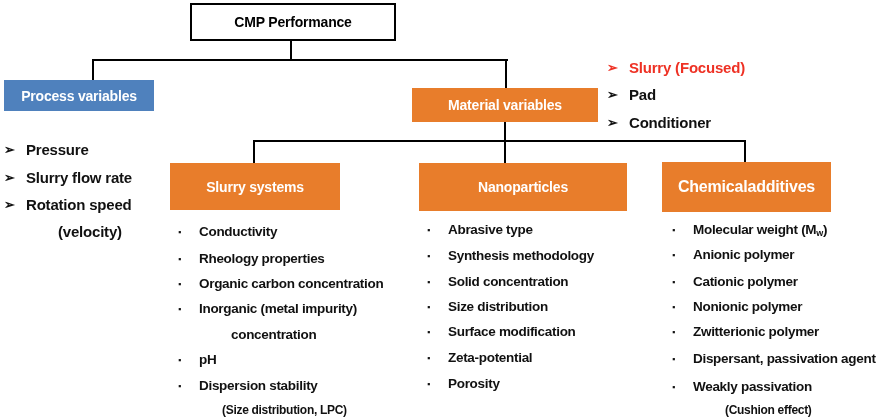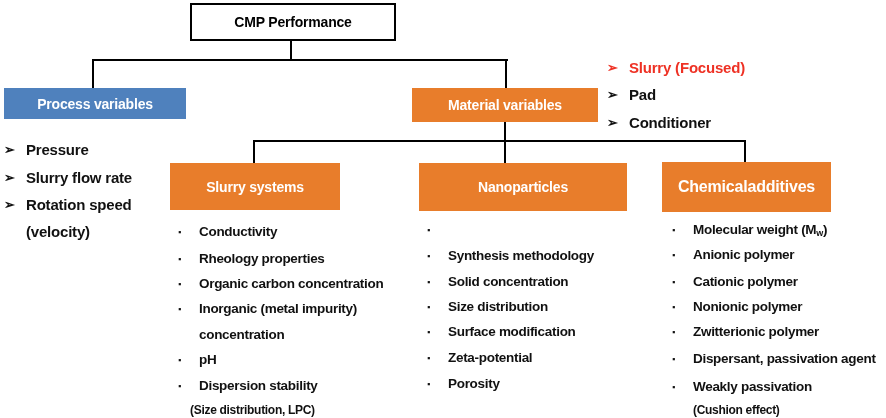--- a/index.html
+++ b/index.html
@@ -24,21 +24,21 @@
     font-size:15px; line-height:20px; white-space:nowrap; letter-spacing:-0.2px;
   }
   .arrow-bullet { width:22px; flex:none; font-size:13px; }
   .red-row { color:#EE3124; }
   
   .sq-row {
     position:absolute; display:flex; align-items:flex-start;
     font-size:13.5px; line-height:18px; white-space:nowrap; letter-spacing:-0.3px;
   }
   .sq-bullet { width:21px; flex:none; font-size:9px; line-height:18px; }
-  .cont { padding-left:0; }     
+  .cont { padding-left:0;margin-left:32px; }     
   .small { font-size:12px; }
   sub { font-size:9px; vertical-align:-2px; }
 </style>
 </head>
 <body>
 
 <div class="canvas">
 
   <div class="line" style="left:290px; top:37px; width:2px; height:23px;"></div>
   <div class="line" style="left:92px;  top:59px; width:416px; height:2px;"></div>
@@ -46,21 +46,21 @@
   <div class="line" style="left:505px; top:60px; width:2px; height:28px;"></div>
   <div class="line" style="left:504px; top:122px; width:2px; height:42px;"></div>
   <div class="line" style="left:253px; top:140px; width:493px; height:2px;"></div>
   <div class="line" style="left:253px; top:141px; width:2px; height:23px;"></div>
   <div class="line" style="left:744px; top:141px; width:2px; height:23px;"></div>
 
   <div class="node root-node" style="left:190px; top:3px; width:202px; height:34px;">
     <span>CMP Performance</span>
   </div>
 
-  <div class="node blue-node" style="left:4px; top:88px; width:182px; height:31px;">
+  <div class="node blue-node" style="left:4px; top:80px; width:150px; height:31px;">
     <span>Process variables</span>
   </div>
 
   <div class="arrow-row" style="left:4px; top:140px;">
     <span class="arrow-bullet">➢</span>
     <span>Pressure</span>
   </div>
   <div class="arrow-row" style="left:4px; top:168px;">
     <span class="arrow-bullet">➢</span>
     <span>Slurry flow rate</span>
@@ -122,20 +122,21 @@
   </div>
   <div class="sq-row cont small" style="left:190px; top:401px;">
     <span>(Size distribution, LPC)</span>
   </div>
 
   <div class="node orange-node" style="left:419px; top:163px; width:208px; height:48px;">
     <span>Nanoparticles</span>
   </div>
   <div class="sq-row" style="left:427px; top:221px;">
     <span class="sq-bullet">▪</span>
+    <span>Abrasive type</span>
   </div>
   <div class="sq-row" style="left:427px; top:247px;">
     <span class="sq-bullet">▪</span>
     <span>Synthesis methodology</span>
   </div>
   <div class="sq-row" style="left:427px; top:273px;">
     <span class="sq-bullet">▪</span>
     <span>Solid concentration</span>
   </div>
   <div class="sq-row" style="left:427px; top:298px;">

